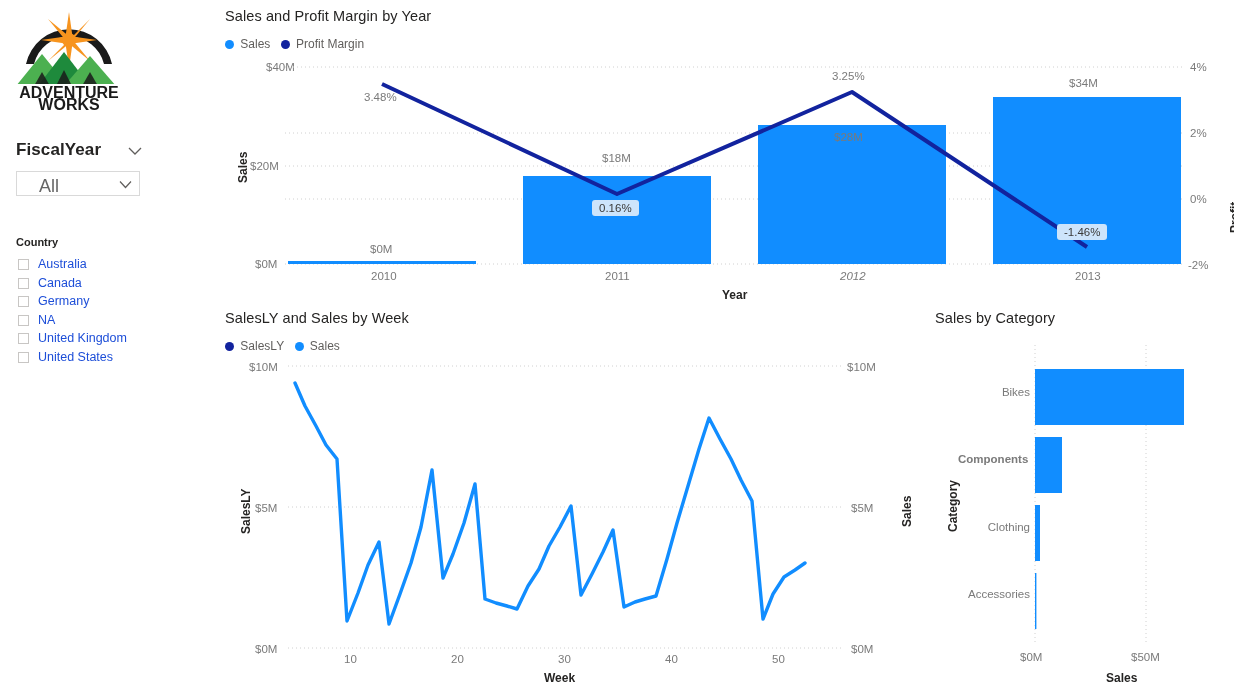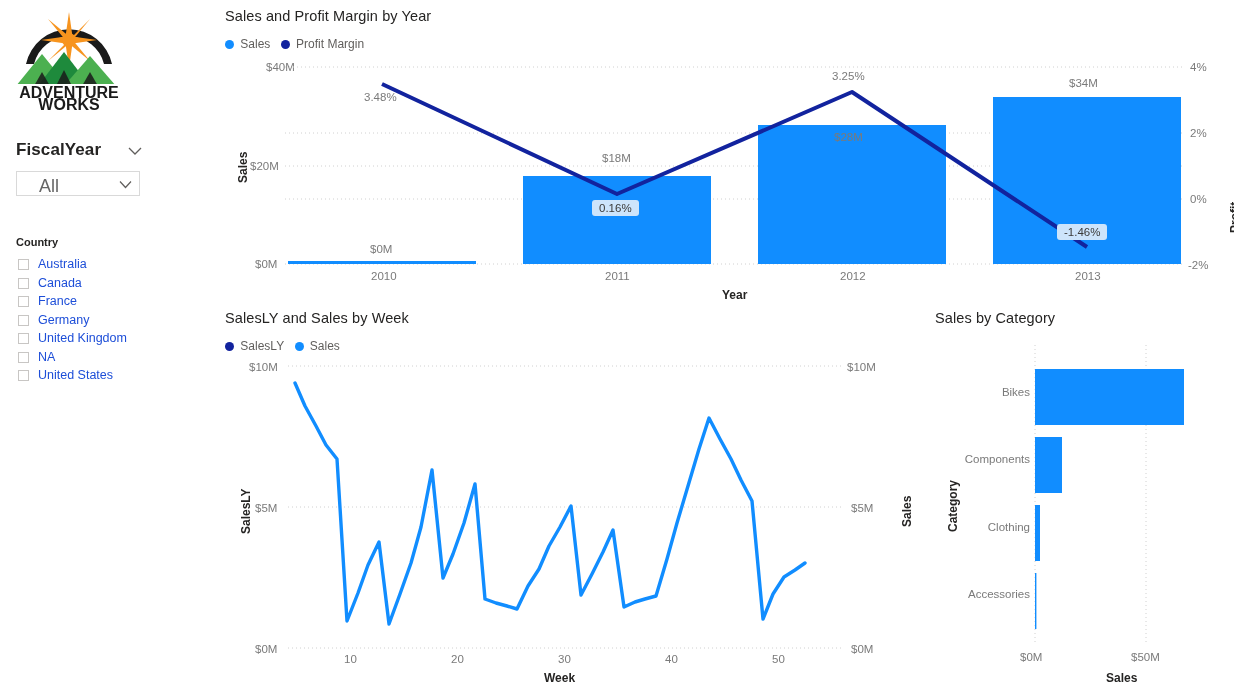--- a/index.html
+++ b/index.html
@@ -104,33 +104,29 @@
       <div class="ckrow">
         <span class="ckbox"></span>
         <span class="cklabel">Australia</span>
       </div>
       <div class="ckrow">
         <span class="ckbox"></span>
         <span class="cklabel">Canada</span>
       </div>
       <div class="ckrow">
         <span class="ckbox"></span>
-        <span class="cklabel">France</span>
-      </div>
-      <div class="ckrow">
-        <span class="ckbox"></span>
         <span class="cklabel">Germany</span>
       </div>
       <div class="ckrow">
         <span class="ckbox"></span>
+        <span class="cklabel">NA</span>
+      </div>
+      <div class="ckrow">
+        <span class="ckbox"></span>
         <span class="cklabel">United Kingdom</span>
-      </div>
-      <div class="ckrow">
-        <span class="ckbox"></span>
-        <span class="cklabel">NA</span>
       </div>
       <div class="ckrow">
         <span class="ckbox"></span>
         <span class="cklabel">United States</span>
       </div>
     </div>
   </div>
 
   <div>
     <div class="vis-title" style="left:225px;top:8px;">Sales and Profit Margin by Year</div>
@@ -180,21 +176,21 @@
     <div class="dlabel" style="left:834px;top:131px;">$28M</div>
     <div class="dlabel" style="left:1069px;top:77px;">$34M</div>
 
     <div class="dlabel" style="left:364px;top:91px;">3.48%</div>
     <div class="callout" style="left:592px;top:200px;">0.16%</div>
     <div class="dlabel" style="left:832px;top:70px;">3.25%</div>
     <div class="callout" style="left:1057px;top:224px;">-1.46%</div>
 
     <div class="tick" style="left:371px;top:270px;">2010</div>
     <div class="tick" style="left:605px;top:270px;">2011</div>
-    <div class="tick" style="left:840px;top:270px;">2012</div>
+    <div class="tick" style="left:840px;top:270px;font-style:italic;">2012</div>
     <div class="tick" style="left:1075px;top:270px;">2013</div>
     <div class="axis-label" style="left:722px;top:288px;">Year</div>
   </div>
 
   <div>
     <div class="vis-title" style="left:225px;top:310px;">SalesLY and Sales by Week</div>
 
     <div class="legend" style="left:225px;top:339px;">
       <span class="item">
         <span class="dot" style="background:#12239E"></span>
@@ -235,21 +231,21 @@
   <div>
     <div class="vis-title" style="left:935px;top:310px;">Sales by Category</div>
 
     <div class="axis-label vert" style="left:946px;top:532px;transform:rotate(-90deg);">Category</div>
 
     <div class="tick" style="left:1020px;top:651px;">$0M</div>
     <div class="tick" style="left:1131px;top:651px;">$50M</div>
     <div class="axis-label" style="left:1106px;top:671px;">Sales</div>
 
     <div class="tick" style="left:998px;top:386px;text-align:right;width:32px;">Bikes</div>
-    <div class="tick" style="left:958px;top:453px;text-align:right;width:72px;">Components</div>
+    <div class="tick" style="left:958px;top:453px;text-align:left;width:72px;font-weight:bold;">Components</div>
     <div class="tick" style="left:970px;top:521px;text-align:right;width:60px;">Clothing</div>
     <div class="tick" style="left:958px;top:588px;text-align:right;width:72px;">Accessories</div>
 
     <svg style="position:absolute;left:1035px;top:345px;" width="200" height="305">
       <line class="grid" x1="0" y1="0" x2="0" y2="300"></line>
       <line class="grid" x1="111" y1="0" x2="111" y2="300"></line>
       <rect x="0" y="24" width="149" height="56" fill="#118DFF"></rect>
       <rect x="0" y="92" width="27" height="56" fill="#118DFF"></rect>
       <rect x="0" y="160" width="5" height="56" fill="#118DFF"></rect>
       <rect x="0" y="228" width="1.4" height="56" fill="#118DFF"></rect>

